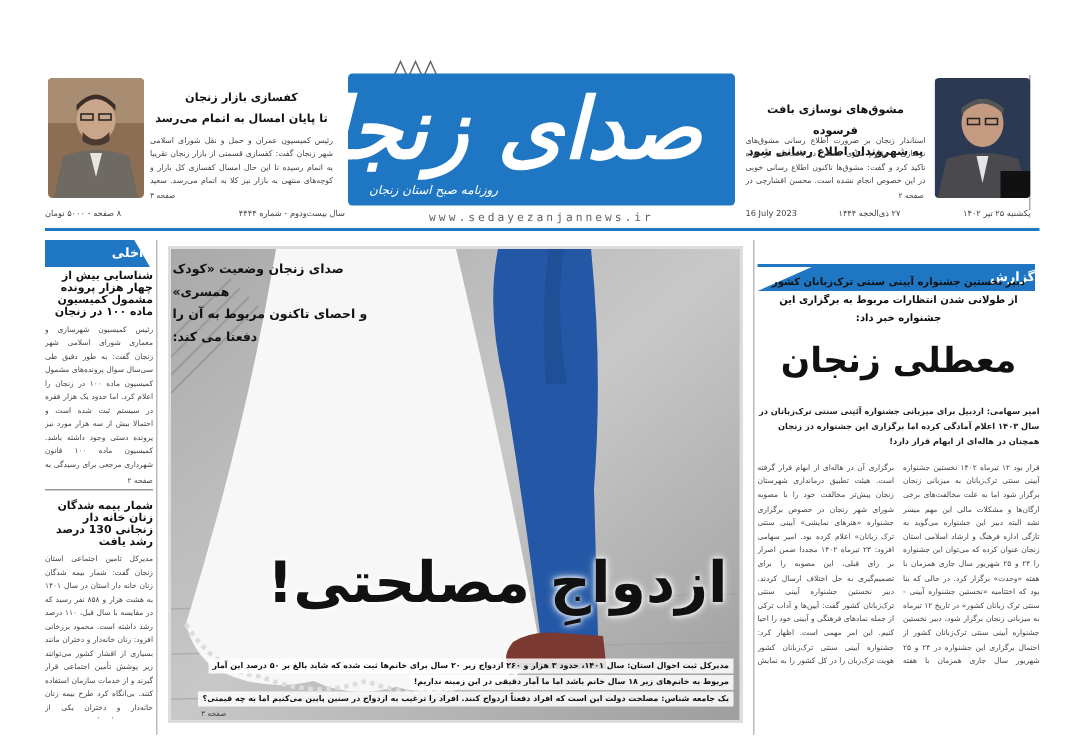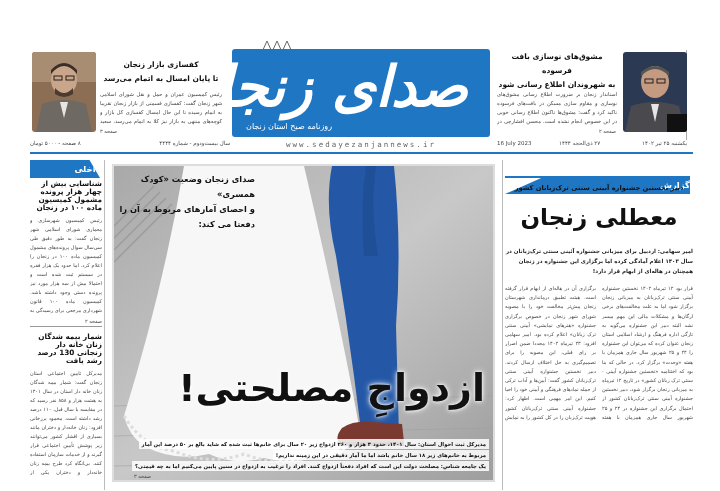--- a/index.html
+++ b/index.html
@@ -14,21 +14,21 @@
     background: #1f77c4; border-radius: 3px;
   }
   .masthead-crowns { left: 260px; top: 38px; width: 40px; height: 14px; }
   .masthead-title {
     position: absolute; right: 22px; top: 2px;
     font-family: "DejaVu Serif", serif; font-size: 56px; font-weight: bold; font-style: italic;
     color: #ffffff; letter-spacing: -2px; line-height: 70px; white-space: nowrap;
   }
   .masthead-sub {
     position: absolute; left: 14px; bottom: 6px;
-    font-size: 8px; color: #ffffff; white-space: nowrap;
+    font-size: 8px; color: #ffffff; font-style: italic; white-space: nowrap;
   }
   .site-url {
     left: 232px; top: 140px; width: 258px; text-align: center; direction: ltr;
     font-family: "DejaVu Sans Mono", monospace; font-size: 7.5px; color: #666; letter-spacing: 2px;
   }
 
   
   .teaser-box { top: 50px; height: 90px; border-right: 1px solid #aaa; }
   .teaser-left { left: 30px; width: 195px; border-right: none; border-left: none; }
   .teaser-right { left: 497px; width: 190px; }
@@ -58,21 +58,21 @@
   .left-vrule { left: 104px; top: 160px; width: 1px; height: 330px; background: #bbb; }
 
   
   .photo-frame {
     left: 112px; top: 164px; width: 383px; height: 318px;
     border: 2px solid #ddd; background: #b9b9b9; overflow: hidden;
   }
   .photo-frame svg { display: block; }
   .photo-kicker {
     position: absolute; right: 238px; top: 6px; width: 140px;
-    font-size: 8.3px; font-weight: bold; line-height: 15px; color: #111; text-align: right;
+    font-size: 8.3px; font-weight: bold; line-height: 15px; color: #111; text-align: left;
   }
   .photo-headline {
     position: absolute; right: 8px; top: 200px;
     font-size: 38px; font-weight: bold; color: #111; letter-spacing: -1px; white-space: nowrap;
     text-shadow: 0 0 3px #fff, 0 0 6px #fff;
   }
   .photo-caption {
     position: absolute; right: 4px; top: 273px; width: 370px;
   }
   .caption-line {
@@ -119,21 +119,21 @@
   </div>
   <div class="teaser-headline" style="left:70px; top:8px; width:122px;">
     <div>کفسازی بازار زنجان</div>
     <div>تا پایان امسال به اتمام می‌رسد</div>
   </div>
   <div class="teaser-body" style="left:70px; top:40px; width:122px; height:36px; overflow:hidden;">رئیس کمیسیون عمران و حمل و نقل شورای اسلامی شهر زنجان گفت: کفسازی قسمتی از بازار زنجان تقریبا به اتمام رسیده تا این حال امسال کفسازی کل بازار و کوچه‌های منتهی به بازار نیز کلا به اتمام می‌رسد. سعید نجفی اظهار داشت...</div>
   <div class="teaser-page" style="left:70px; top:78px;">صفحه ۳</div>
 </div>
 
 <div class="abs teaser-box teaser-right">
-  <div class="teaser-headline" style="left:0px; top:0; width:120px;">
+  <div class="teaser-headline" style="left:0px; top:16px; width:120px;">
     <div>مشوق‌های نوسازی بافت فرسوده</div>
     <div>به شهروندان اطلاع رسانی شود</div>
   </div>
   <div class="teaser-body" style="left:0px; top:40px; width:120px; height:36px; overflow:hidden;">استاندار زنجان بر ضرورت اطلاع رسانی مشوق‌های نوسازی و مقاوم سازی مسکن در بافت‌های فرسوده تاکید کرد و گفت: مشوق‌ها تاکنون اطلاع رسانی خوبی در این خصوص انجام نشده است. محسن افشارچی در جلسه ستاد بازآفرینی استان زنجان...</div>
   <div class="teaser-page" style="right:70px; top:78px;">صفحه ۲</div>
   <div class="teaser-photo" style="left:126px;">
     <svg width="64" height="80" viewBox="0 0 64 80">
       <rect width="64" height="80" fill="#2b3a52"></rect>
       <ellipse cx="32" cy="30" rx="14" ry="16" fill="#c49a80"></ellipse>
       <path d="M18 24 Q32 10 46 24 L46 20 Q32 8 18 20Z" fill="#555"></path>
@@ -201,36 +201,37 @@
     <path d="M10 250 Q30 282 60 285 Q95 300 130 288 Q165 302 200 290 Q225 298 245 260" fill="none" stroke="#dcdcdc" stroke-width="3" stroke-dasharray="3 3"></path>
 
     <path d="M218 0 L280 0 Q288 80 282 160 L285 270 L248 272 L240 210 Q232 150 222 90 Q210 40 218 0Z" fill="#2458a6"></path>
     <path d="M252 0 L262 0 Q256 40 264 90 L250 90 Q246 40 252 0Z" fill="#1c4a8e" opacity="0.6"></path>
 
     <path d="M228 262 Q240 254 260 256 L288 258 L290 276 L226 278 Q220 272 228 262Z" fill="#7a3a32"></path>
     <path d="M226 276 L290 276 L290 280 L224 280Z" fill="#2a1a16"></path>
   </svg>
   <div class="photo-kicker">
     <div>صدای زنجان وضعیت «کودک همسری»</div>
-    <div>و احصای آمارهای مربوط به آن را</div>
+    <div>و احصای تاکنون مربوط به آن را</div>
     <div>دفعتا می کند:</div>
   </div>
   <div class="photo-headline">ازدواجِ مصلحتی!</div>
   <div class="photo-caption">
     <span class="caption-line">مدیرکل ثبت احوال استان: سال ۱۴۰۱، حدود ۳ هزار و ۲۶۰ ازدواج زیر ۲۰ سال برای خانم‌ها ثبت شده که شاید بالغ بر ۵۰ درصد این آمار</span>
     <span class="caption-line">مربوط به خانم‌های زیر ۱۸ سال خانم باشد اما ما آمار دقیقی در این زمینه نداریم!</span>
     <span class="caption-line">یک جامعه شناس: مصلحت دولت این است که افراد دفعتاً ازدواج کنند. افراد را ترغیب به ازدواج در سنین پایین می‌کنیم اما به چه قیمتی؟</span>
   </div>
   <div class="photo-page">صفحه ۳</div>
 </div>
 
 <div class="abs right-vrule"></div>
 <div class="abs right-col">
   <div class="rc-kicker">
     <div>دبیر نخستین جشنواره آیینی سنتی ترک‌زبانان کشور</div>
+    <div>از طولانی شدن انتظارات مربوط به برگزاری این جشنواره خبر داد:</div>
   </div>
   <div class="rc-headline">
     <div>معطلی زنجان</div>
   </div>
   <div class="rc-lead">امیر سهامی: اردبیل برای میزبانی جشنواره آئینی سنتی ترک‌زبانان در سال ۱۴۰۳ اعلام آمادگی کرده اما برگزاری این جشنواره در زنجان همچنان در هاله‌ای از ابهام قرار دارد!</div>
   <div class="rc-body">
     <div class="rc-body-col" style="height:138px; overflow:hidden;">قرار بود ۱۲ تیرماه ۱۴۰۲ نخستین جشنواره آیینی سنتی ترک‌زبانان به میزبانی زنجان برگزار شود اما به علت مخالفت‌های برخی ارگان‌ها و مشکلات مالی این مهم میسر نشد البته دبیر این جشنواره می‌گوید به تازگی اداره فرهنگ و ارشاد اسلامی استان زنجان عنوان کرده که می‌توان این جشنواره را ۲۴ و ۲۵ شهریور سال جاری همزمان با هفته «وحدت» برگزار کرد. در حالی که بنا بود که اختتامیه «نخستین جشنواره آیینی - سنتی ترک زبانان کشور» در تاریخ ۱۲ تیرماه به میزبانی زنجان برگزار شود، دبیر نخستین جشنواره آیینی سنتی ترک‌زبانان کشور از احتمال برگزاری این جشنواره در ۲۴ و ۲۵ شهریور سال جاری همزمان با هفته «وحدت» خبر می‌دهد...</div>
     <div class="rc-body-col" style="height:138px; overflow:hidden;">برگزاری آن در هاله‌ای از ابهام قرار گرفته است. هیئت تطبیق درمانداری شهرستان زنجان پیش‌تر مخالفت خود را با مصوبه شورای شهر زنجان در خصوص برگزاری جشنواره «هنرهای نمایشی» آیینی سنتی ترک زبانان» اعلام کرده بود. امیر سهامی افزود: ۲۳ تیرماه ۱۴۰۲ مجددا ضمن اصرار بر رای قبلی، این مصوبه را برای تصمیم‌گیری به حل اختلاف ارسال کردند. دبیر نخستین جشنواره آیینی سنتی ترک‌زبانان کشور گفت: آیین‌ها و آداب ترکی از جمله نمادهای فرهنگی و آیینی خود را احیا کنیم. این امر مهمی است. اظهار کرد: جشنواره آیینی سنتی ترک‌زبانان کشور هویت ترک‌زبان را در کل کشور را به نمایش می‌گذارد...</div>
   </div>
 

